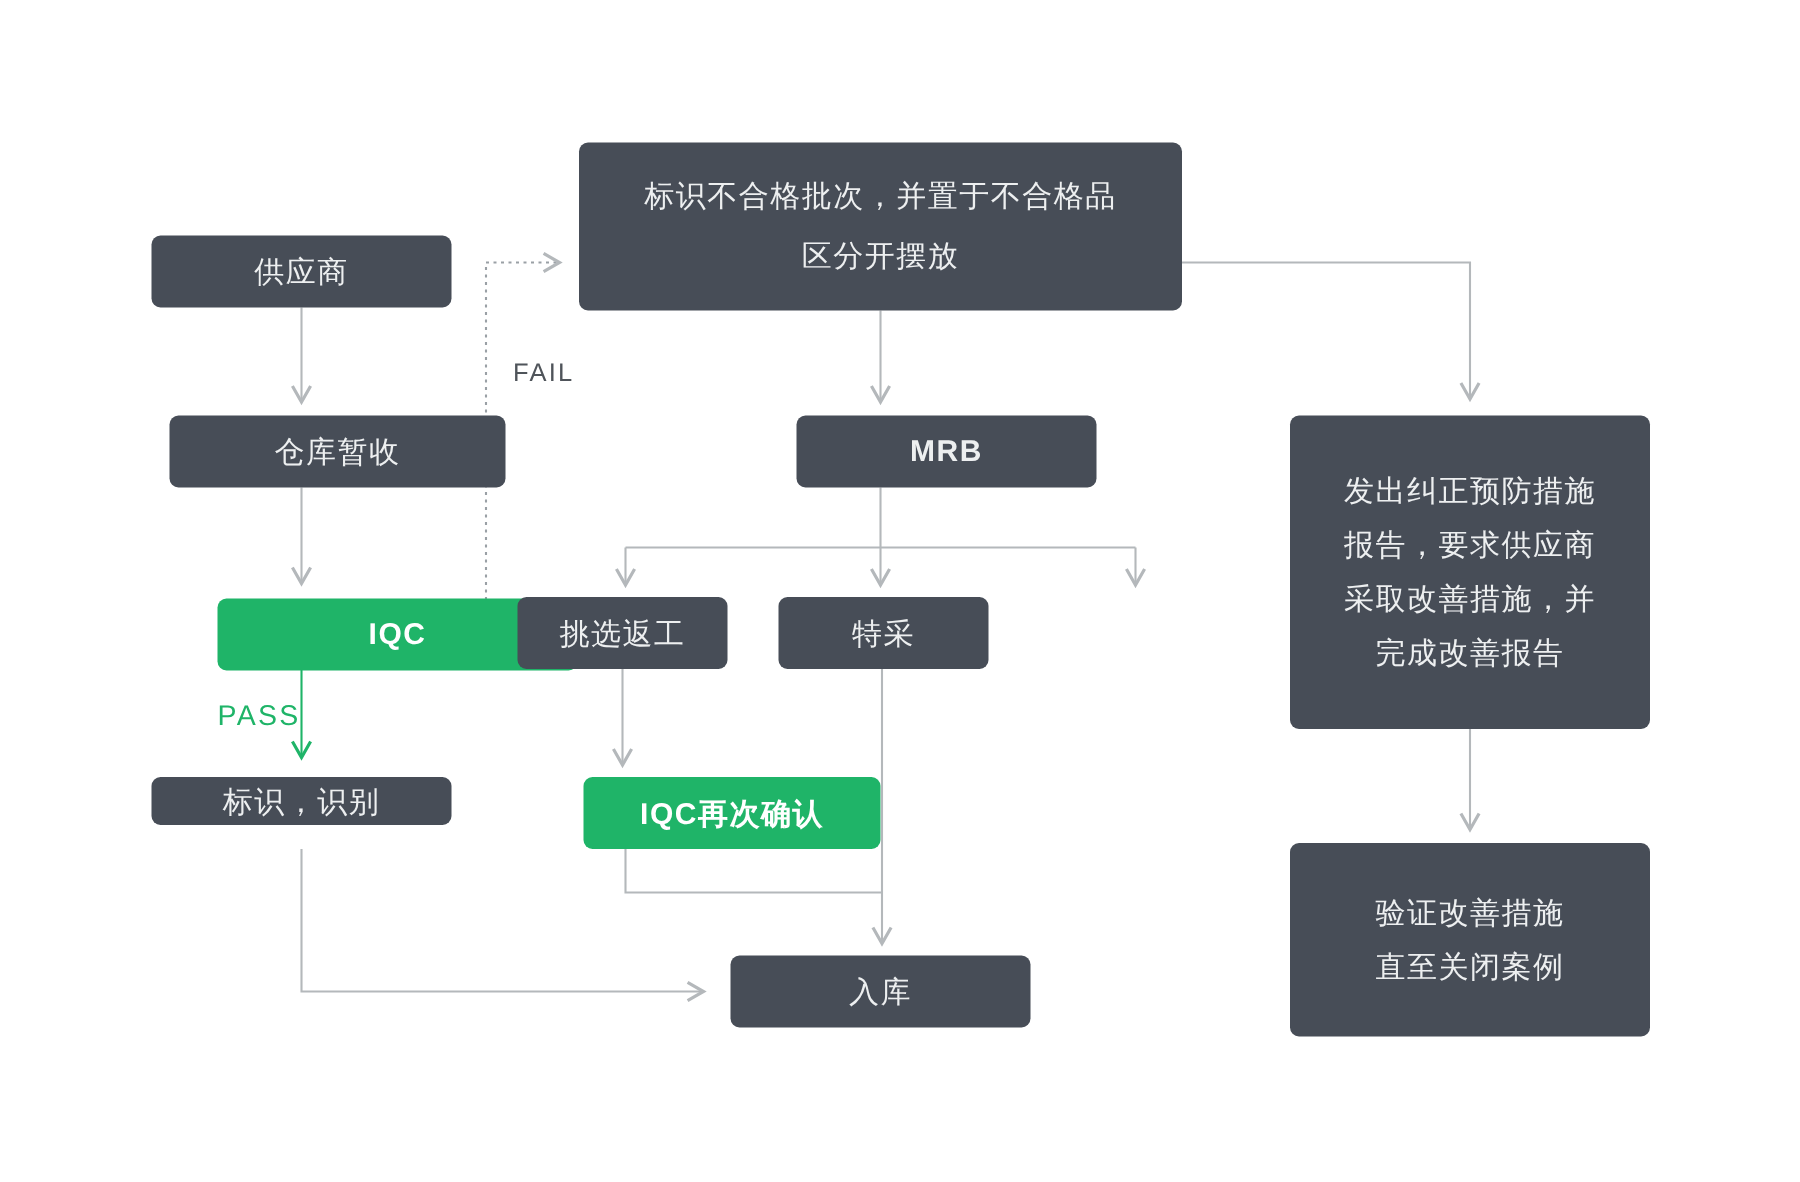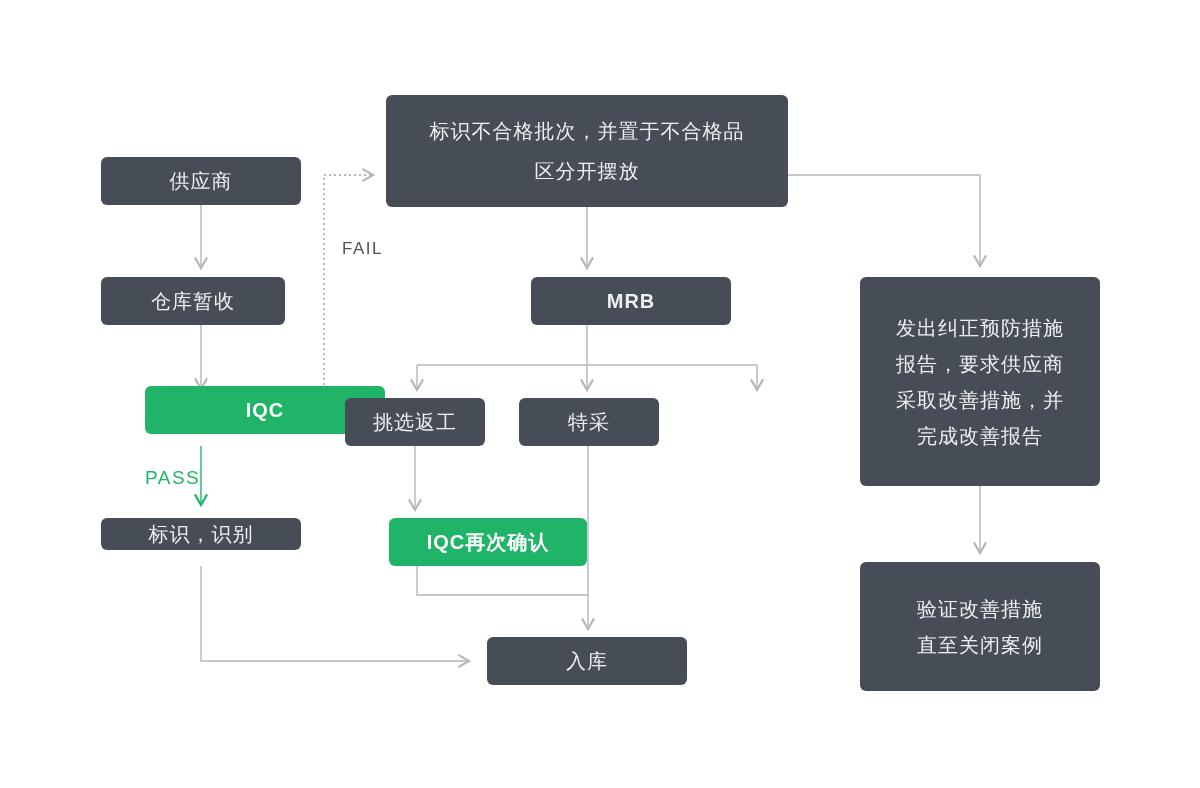--- a/index.html
+++ b/index.html
@@ -71,23 +71,23 @@
     <path class="edge" d="M757,365 V390" marker-end="url(#arrow-gray)"></path>
     <path class="edge" d="M415,446 V510" marker-end="url(#arrow-gray)"></path>
     <path class="edge" d="M417,566 V595 H588"></path>
     <path class="edge" d="M588,446 V629" marker-end="url(#arrow-gray)"></path>
     <path class="edge" d="M201,566 V661 H469" marker-end="url(#arrow-gray)"></path>
     <path class="edge" d="M980,486 V553" marker-end="url(#arrow-gray)"></path>
   </svg>
 
   <div class="node dark" style="left:101px;top:157px;width:200px;height:48px">供应商</div>
 
-  <div class="node dark" style="left:101px;top:277px;width:184px;height:48px">仓库暂收</div>
+  <div class="node dark" style="left:113px;top:277px;width:224px;height:48px">仓库暂收</div>
 
-  <div class="node green bold" style="left:101px;top:386px;width:240px;height:48px">IQC</div>
+  <div class="node green bold" style="left:101px;top:399px;width:240px;height:48px">IQC</div>
 
   <div class="node dark" style="left:101px;top:518px;width:200px;height:32px">标识，识别</div>
 
   <div class="node dark lh40" style="left:386px;top:95px;width:402px;height:112px">标识不合格批次，并置于不合格品
 区分开摆放</div>
 
   <div class="node dark bold" style="left:487px;top:277px;width:200px;height:48px">MRB</div>
 
   <div class="node dark" style="left:345px;top:398px;width:140px;height:48px">挑选返工</div>
 

